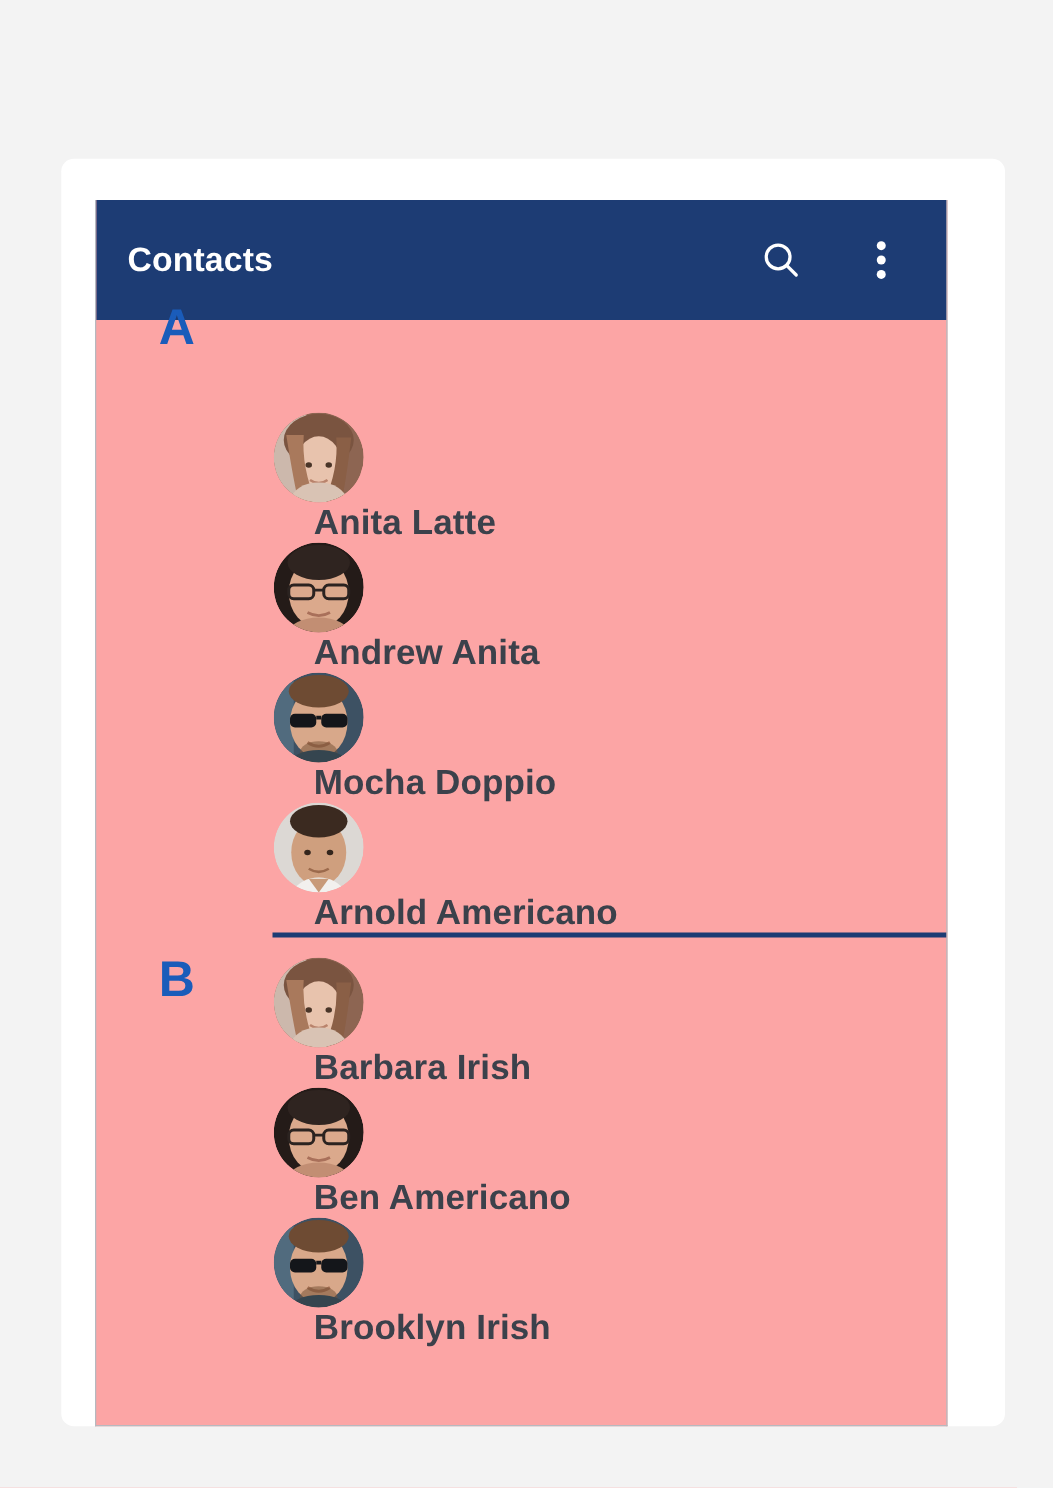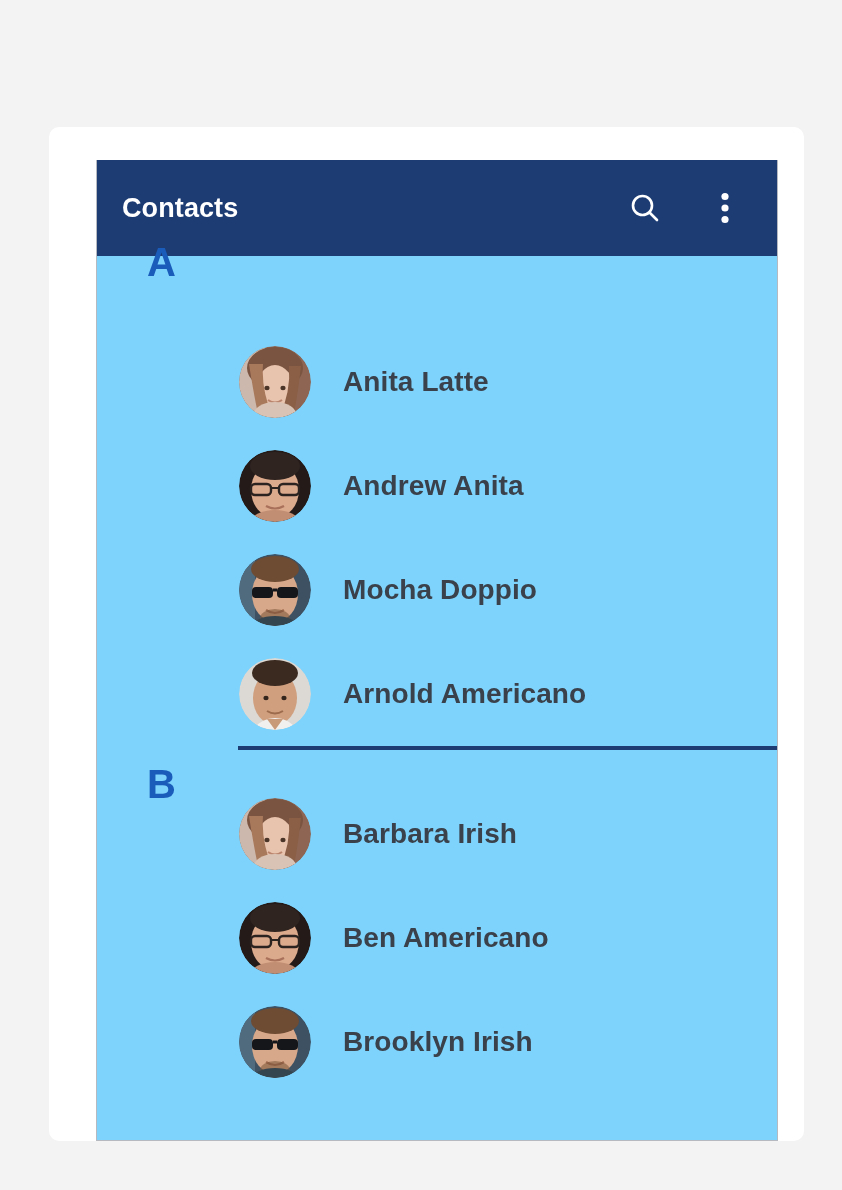--- a/index.html
+++ b/index.html
@@ -16,23 +16,23 @@
     position:absolute;
     left:49px; top:127px;
     width:755px; height:1014px;
     background:#ffffff;
     border-radius:10px;
   }
 
   
   .panel {
     position:absolute;
-    left:96px; top:160px;
+    left:76px; top:160px;
     width:682px; height:981px;
-    background:#7dd3fc;
+    background:#fca5a5;
     border:1px solid #b6b9bf;
     border-top:none;
     overflow:hidden;
   }
 
   
   .appbar {
     position:absolute;
     left:0; top:0;
     width:682px; height:96px;
@@ -90,24 +90,24 @@
     left:141px;
     right:0;
     height:4px;
     background:#1d3c74;
   }
 
   .contact-list { list-style:none; padding-top:0; }
 
   .contact-row {
     display:flex;
-    align-items:center;
     height:104px;
     padding-left:142px;
     cursor:pointer;
+    flex-direction:column;
   }
 
   .avatar {
     width:72px; height:72px;
     border-radius:50%;
     flex:0 0 72px;
     overflow:hidden;
     position:relative;
   }
   .avatar svg { display:block; width:72px; height:72px; }
@@ -116,21 +116,21 @@
     margin-left:32px;
     font-size:28px;
     font-weight:600;
     color:#3b414b;
     letter-spacing:0.1px;
     white-space:nowrap;
   }
 
   .section-a { padding-top:74px; }
   .section-b { padding-top:0; }
-  .section-b .contact-list { padding-top:36px; }
+  .section-b .contact-list { padding-top:20px; }
 </style>
 </head>
 <body>
 
 <div class="page">
 
   <div class="outer-card"></div>
 
   <div class="panel">
 

